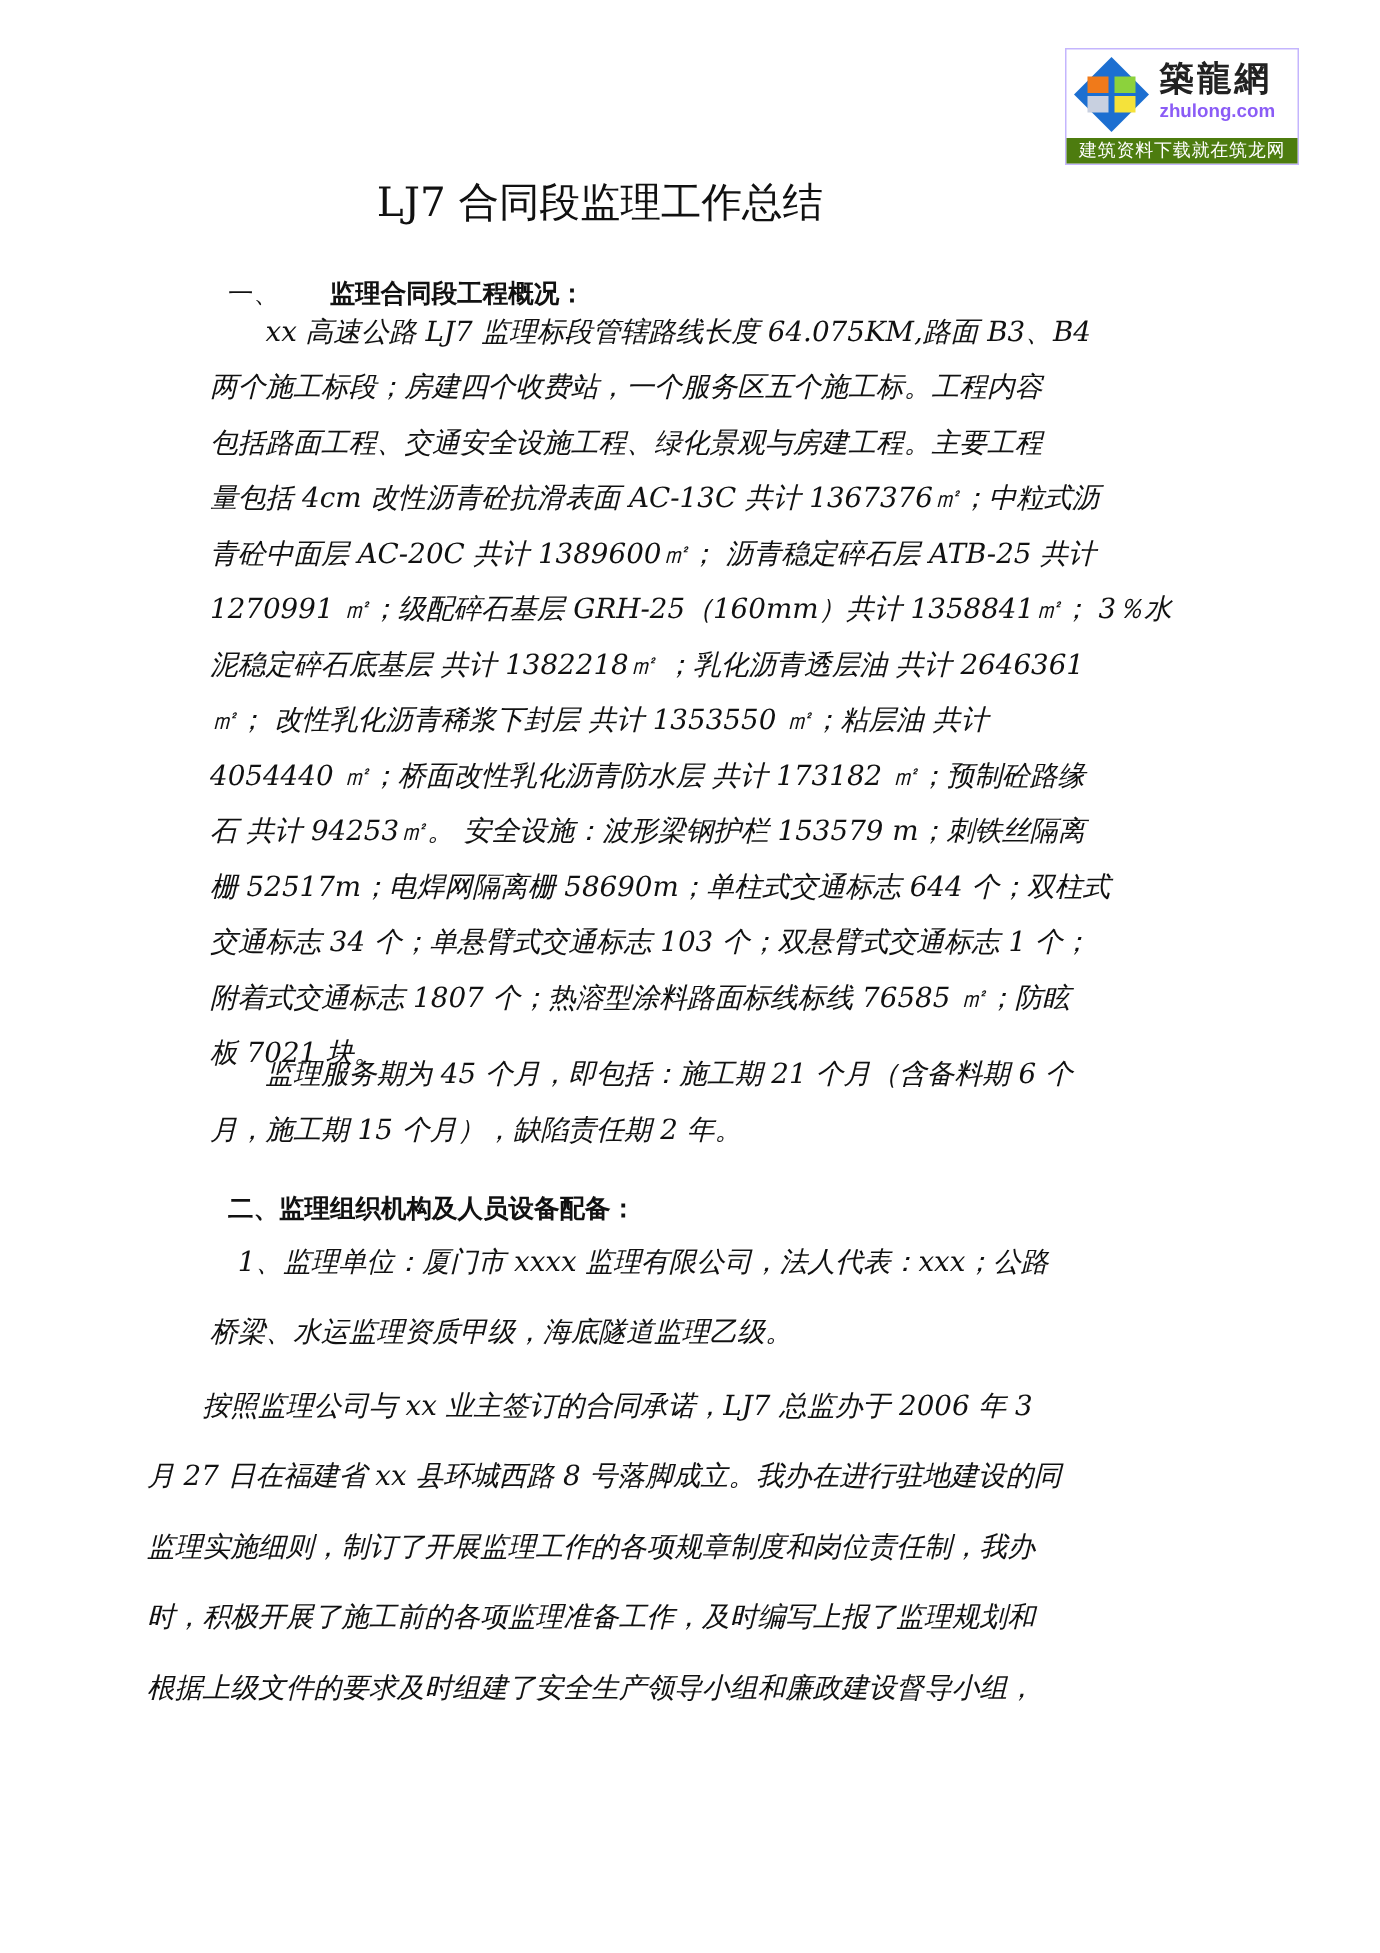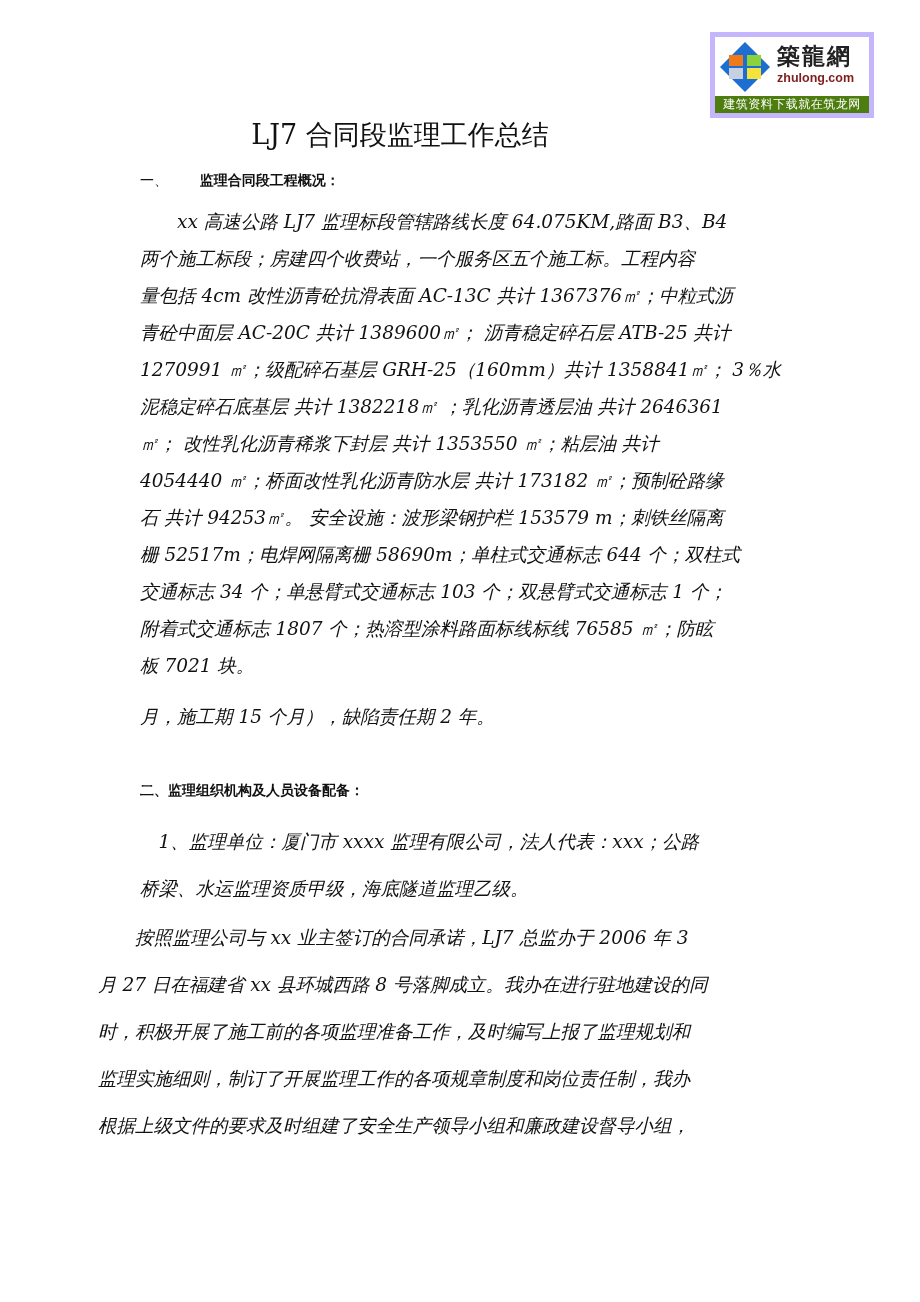--- a/index.html
+++ b/index.html
@@ -1,30 +1,30 @@
 <!DOCTYPE html>
 <html><head>
 <meta charset="utf-8">
 <style>
   html, body { margin: 0; padding: 0; background: #ffffff; }
   body { width: 920px; height: 1302px; position: relative; overflow: hidden;
          font-family: "DejaVu Serif", "Liberation Serif", serif; color: #111; }
   .logo { position: absolute; left: 710px; top: 32px; width: 154px; height: 76px;
-          border: 5px solid #c4b5fd; background: #fff; }
+          border: 1px solid #c4b5fd; background: #fff; }
   .logo .mark { position: absolute; left: 4px; top: 4px; width: 52px; height: 52px; }
   .logo .cn { position: absolute; left: 62px; top: 4px; font-size: 23px; font-weight: bold;
               letter-spacing: 2px; color: #222; font-family: "DejaVu Sans", sans-serif; }
   .logo .en { position: absolute; left: 62px; top: 34px; font-size: 12.5px; font-weight: bold;
-              color: #7f1d1d; font-family: "Liberation Sans", sans-serif; }
+              color: #8b5cf6; font-family: "Liberation Sans", sans-serif; }
   .logo .banner { position: absolute; left: 0; bottom: 0; width: 154px; height: 17px;
                   background: #4d7c0f; color: #fff; font-size: 12px; line-height: 17px;
                   text-align: center; letter-spacing: 0.5px; font-family: "DejaVu Sans", sans-serif; }
   .title { position: absolute; left: 0; width: 800px; top: 117px; text-align: center;
            font-size: 27px; font-weight: normal; margin: 0; }
-  .h { position: absolute; font-size: 14px; font-weight: bold; margin: 0;
+  .h { position: absolute; font-size: 17px; font-weight: bold; margin: 12px;
        font-family: "DejaVu Sans", sans-serif; }
   .h .num { font-weight: normal; }
   .p { position: absolute; left: 140px; width: 650px; font-size: 18.5px; margin: 0; font-style: italic; }
   .line { display: block; white-space: nowrap; height: 37px; line-height: 37px; }
   .p2 .line { height: 47px; line-height: 47px; }
 </style>
 </head>
 <body>
 
 <div class="logo">
@@ -44,43 +44,45 @@
 
 <h2 class="h" style="left:140px; top:172px;">
   <span class="num">一、</span>
   <span style="display:inline-block;width:22px;"></span>
   <span>监理合同段工程概况：</span>
 </h2>
 
 <div class="p" style="top:203px;">
   <span class="line">　　xx 高速公路 LJ7 监理标段管辖路线长度 64.075KM,路面 B3、B4</span>
   <span class="line">两个施工标段；房建四个收费站，一个服务区五个施工标。工程内容</span>
+  <span class="line">包括路面工程、交通安全设施工程、绿化景观与房建工程。主要工程</span>
   <span class="line">量包括 4cm 改性沥青砼抗滑表面 AC-13C 共计 1367376㎡；中粒式沥</span>
   <span class="line">青砼中面层 AC-20C 共计 1389600㎡；  沥青稳定碎石层 ATB-25 共计</span>
   <span class="line">1270991 ㎡；级配碎石基层 GRH-25（160mm）共计 1358841㎡；  3％水</span>
   <span class="line">泥稳定碎石底基层 共计 1382218㎡ ；乳化沥青透层油 共计 2646361</span>
   <span class="line">㎡；  改性乳化沥青稀浆下封层 共计 1353550 ㎡；粘层油 共计</span>
   <span class="line">4054440 ㎡；桥面改性乳化沥青防水层 共计 173182 ㎡；预制砼路缘</span>
   <span class="line">石 共计 94253㎡。  安全设施：波形梁钢护栏 153579 m；刺铁丝隔离</span>
   <span class="line">栅 52517m；电焊网隔离栅 58690m；单柱式交通标志 644 个；双柱式</span>
   <span class="line">交通标志 34 个；单悬臂式交通标志 103 个；双悬臂式交通标志 1 个；</span>
   <span class="line">附着式交通标志 1807 个；热溶型涂料路面标线标线 76585 ㎡；防眩</span>
   <span class="line">板 7021 块。</span>
 </div>
 
 <div class="p" style="top:698px;">
+  <span class="line">　　监理服务期为 45 个月，即包括：施工期 21 个月（含备料期 6 个</span>
   <span class="line">月，施工期 15 个月），缺陷责任期 2 年。</span>
 </div>
 
 <h2 class="h" style="left:140px; top:782px;">二、监理组织机构及人员设备配备：</h2>
 
 <div class="p p2" style="top:818px;">
   <span class="line">　1、监理单位：厦门市 xxxx 监理有限公司，法人代表：xxx；公路</span>
   <span class="line">桥梁、水运监理资质甲级，海底隧道监理乙级。</span>
 </div>
 
 <div class="p p2" style="left:98px; width:700px; top:914px;">
   <span class="line">　　按照监理公司与 xx 业主签订的合同承诺，LJ7 总监办于 2006 年 3</span>
   <span class="line">月 27 日在福建省 xx 县环城西路 8 号落脚成立。我办在进行驻地建设的同</span>
+  <span class="line">监理实施细则，制订了开展监理工作的各项规章制度和岗位责任制，我办</span>
   <span class="line">时，积极开展了施工前的各项监理准备工作，及时编写上报了监理规划和</span>
-  <span class="line">监理实施细则，制订了开展监理工作的各项规章制度和岗位责任制，我办</span>
   <span class="line">根据上级文件的要求及时组建了安全生产领导小组和廉政建设督导小组，</span>
 </div>
 
 </body></html>

